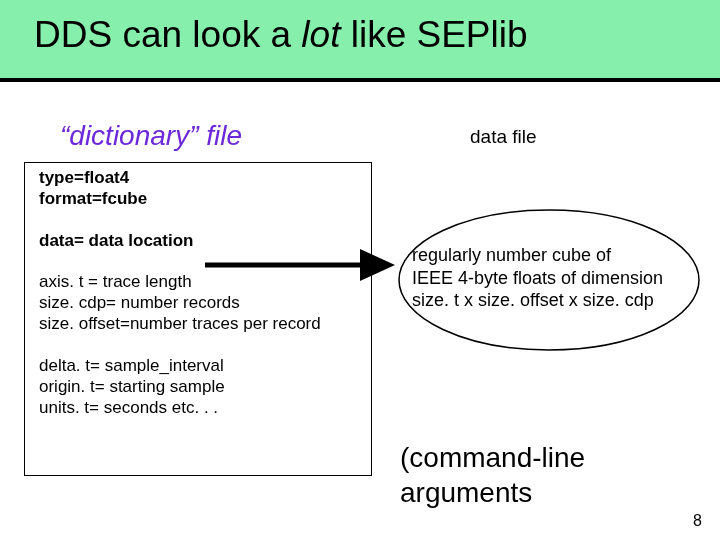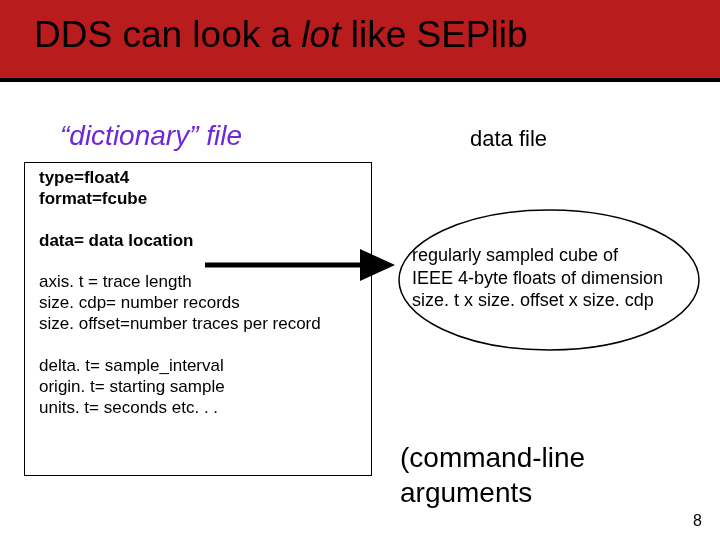--- a/index.html
+++ b/index.html
@@ -11,21 +11,21 @@
     font-family: Arial, Helvetica, sans-serif;
     overflow: hidden;
     position: relative;
   }
   .title-band {
     position: absolute;
     top: 0;
     left: 0;
     width: 720px;
     height: 78px;
-    background: #b91c1c;
+    background: #86efac;
     border-bottom: 4px solid #000;
   }
   .title-text {
     position: absolute;
     top: 14px;
     left: 34px;
     font-size: 37px;
     color: #000;
     font-family: Arial, sans-serif;
   }
@@ -36,21 +36,21 @@
     top: 120px;
     left: 60px;
     font-size: 28px;
     color: #6d28d9;
     font-style: italic;
   }
   .subhead-right {
     position: absolute;
     top: 126px;
     left: 470px;
-    font-size: 22px;
+    font-size: 19px;
     color: #000;
   }
 
   .dict-box {
     position: absolute;
     top: 162px;
     left: 24px;
     width: 348px;
     height: 314px;
     border: 1px solid #000;
@@ -145,21 +145,21 @@
 <svg class="arrow-svg" viewBox="0 0 190 60">
   <line x1="0" y1="30" x2="160" y2="30" stroke="#000" stroke-width="5"></line>
   <polygon points="155,14 190,30 155,46" fill="#000"></polygon>
 </svg>
 
 <div class="ellipse-wrap">
   <svg class="ellipse-svg" width="310" height="152">
     <ellipse cx="155" cy="76" rx="150" ry="70" fill="none" stroke="#000" stroke-width="1.5"></ellipse>
   </svg>
   <div class="ellipse-text">
-    <div>regularly sampled cube of</div>
+    <div>regularly number cube of</div>
     <div>IEEE 4-byte floats of dimension</div>
     <div>size. t x size. offset x size. cdp</div>
   </div>
 </div>
 
 <div class="cmdline">
   <div>(command-line arguments</div>
 </div>
 
 <div class="pagenum">8</div>

